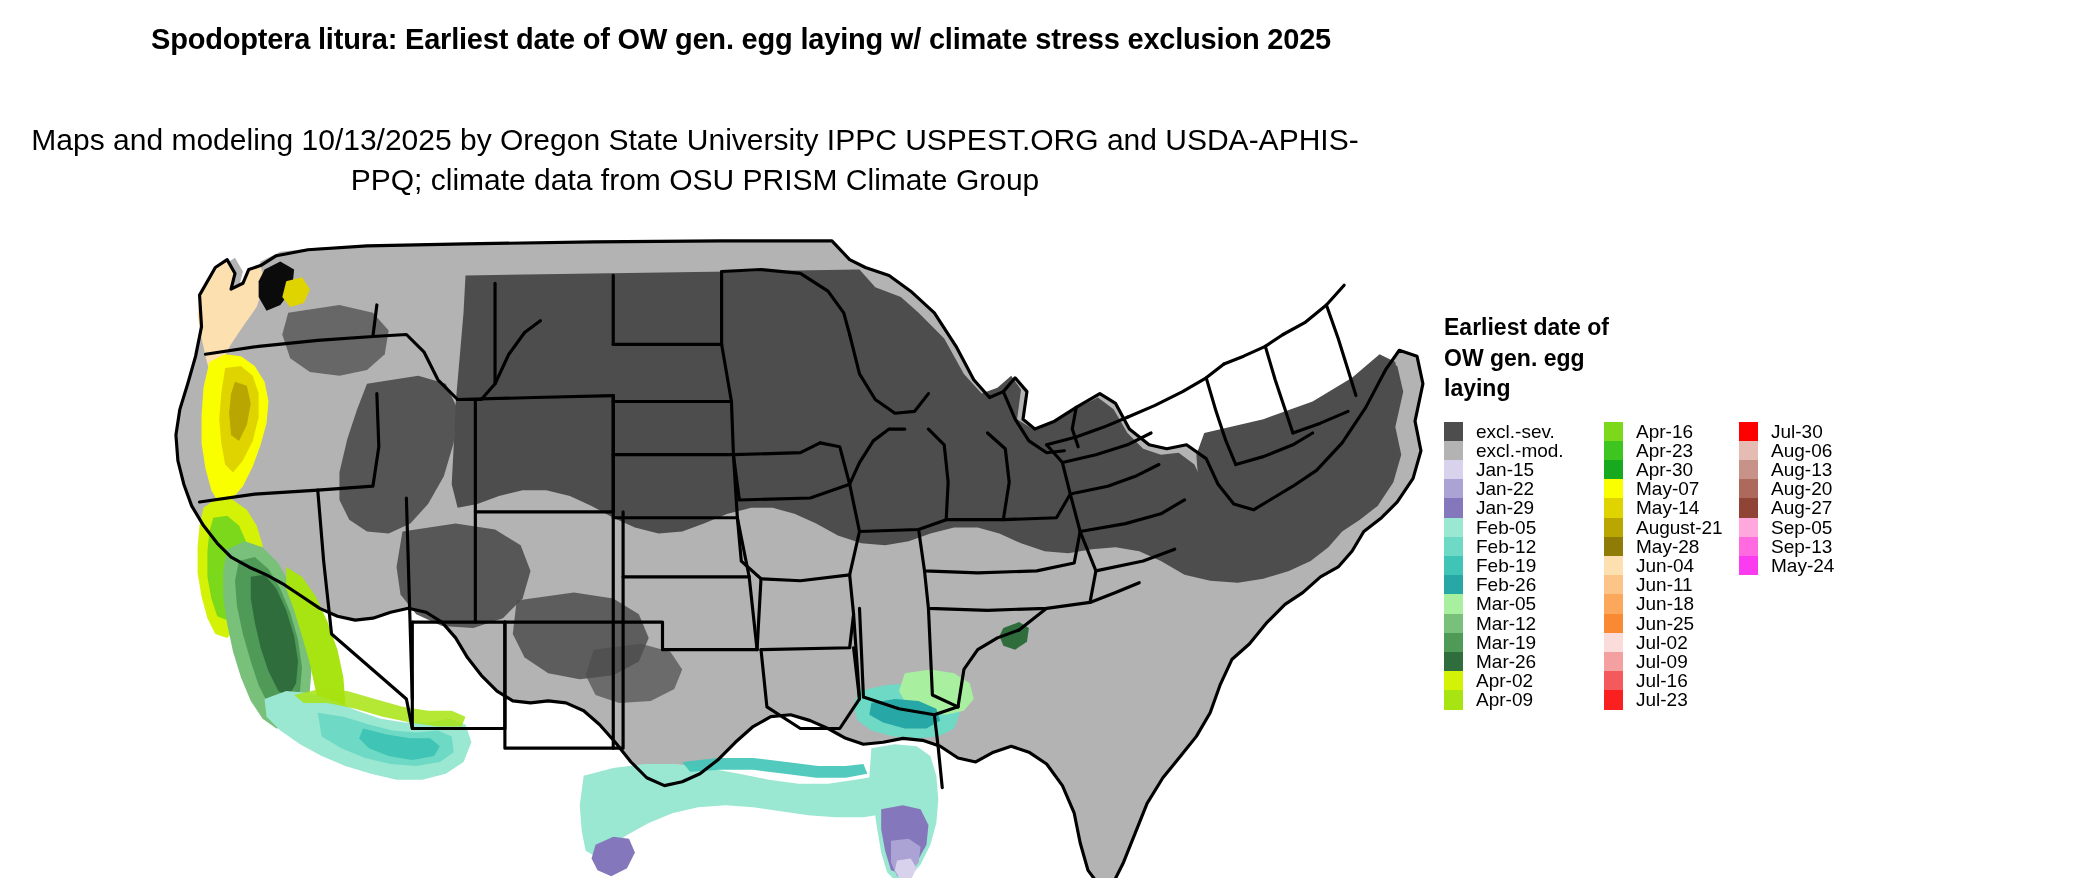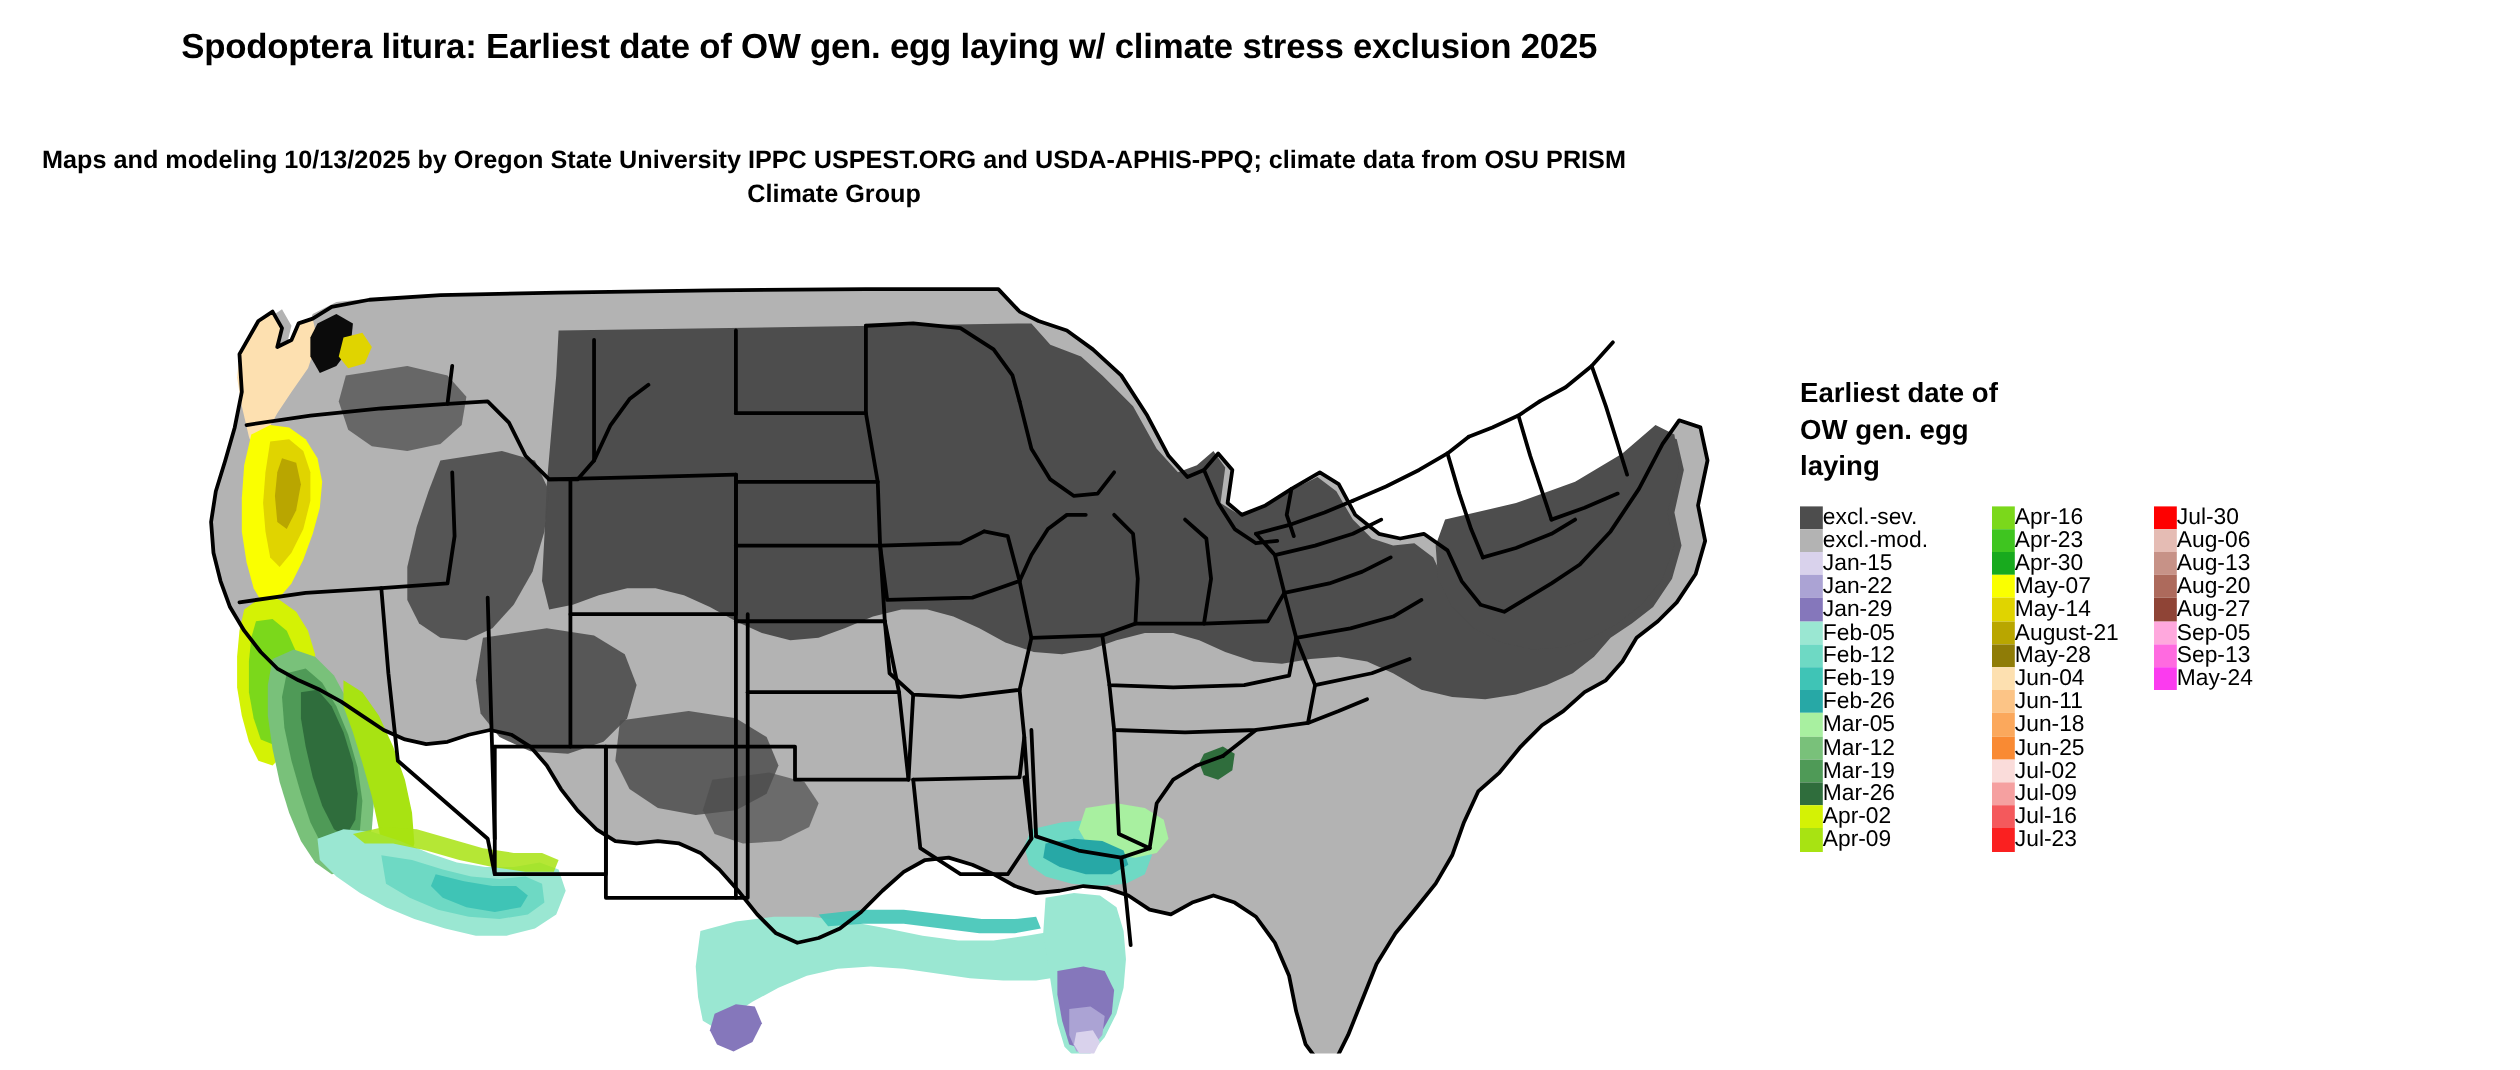--- a/index.html
+++ b/index.html
@@ -3,35 +3,35 @@
 <meta charset="utf-8">
 <style>
   html,body{margin:0;padding:0;background:#ffffff;}
   body{width:2100px;height:892px;overflow:hidden;
        font-family:"Liberation Sans","DejaVu Sans",sans-serif;color:#000;}
   #page{position:relative;width:2100px;height:892px;background:#fff;}
 
   #title{position:absolute;left:0;top:20px;width:1390px;text-align:center;
          font-size:29px;font-weight:bold;line-height:1.32;letter-spacing:-.2px;padding-left:46px;}
   #subtitle{position:absolute;left:0;top:120px;width:1390px;text-align:center;
-            font-size:21px;font-weight:bold;line-height:1.34;}
+            font-size:30px;font-weight:normal;line-height:1.34;}
 
   #mapwrap{position:absolute;left:150px;top:218px;width:1330px;height:660px;}
   #mapwrap svg{display:block;width:100%;height:100%;}
 
-  #legend{position:absolute;left:1500px;top:312px;width:580px;}
+  #legend{position:absolute;left:1444px;top:312px;width:580px;}
   #legend h3{margin:0;font-size:23px;font-weight:bold;line-height:1.33;width:205px;}
   #legcols{display:flex;margin-top:18px;gap:0;}
   .legcol{display:flex;flex-direction:column;}
   .legcol:nth-child(1){width:160px;}
   .legcol:nth-child(2){width:135px;text-align:right;}
   .legcol:nth-child(3){width:150px;}
   .legrow{display:flex;align-items:center;height:19.2px;}
   .sw{width:19px;height:19.2px;flex:0 0 19px;}
-  .lb{font-size:19px;line-height:19.2px;white-space:nowrap;}
+  .lb{font-size:19px;line-height:19.2px;padding-left:13px;white-space:nowrap;}
 </style>
 </head>
 <body>
 
 <div id="page">
 
   <div id="title">Spodoptera litura: Earliest date of OW gen. egg laying w/ climate stress exclusion 2025</div>
   <div id="subtitle">Maps and modeling 10/13/2025 by Oregon State University IPPC USPEST.ORG and USDA-APHIS-PPQ; climate data from OSU PRISM Climate Group</div>
 
   <div id="mapwrap">

